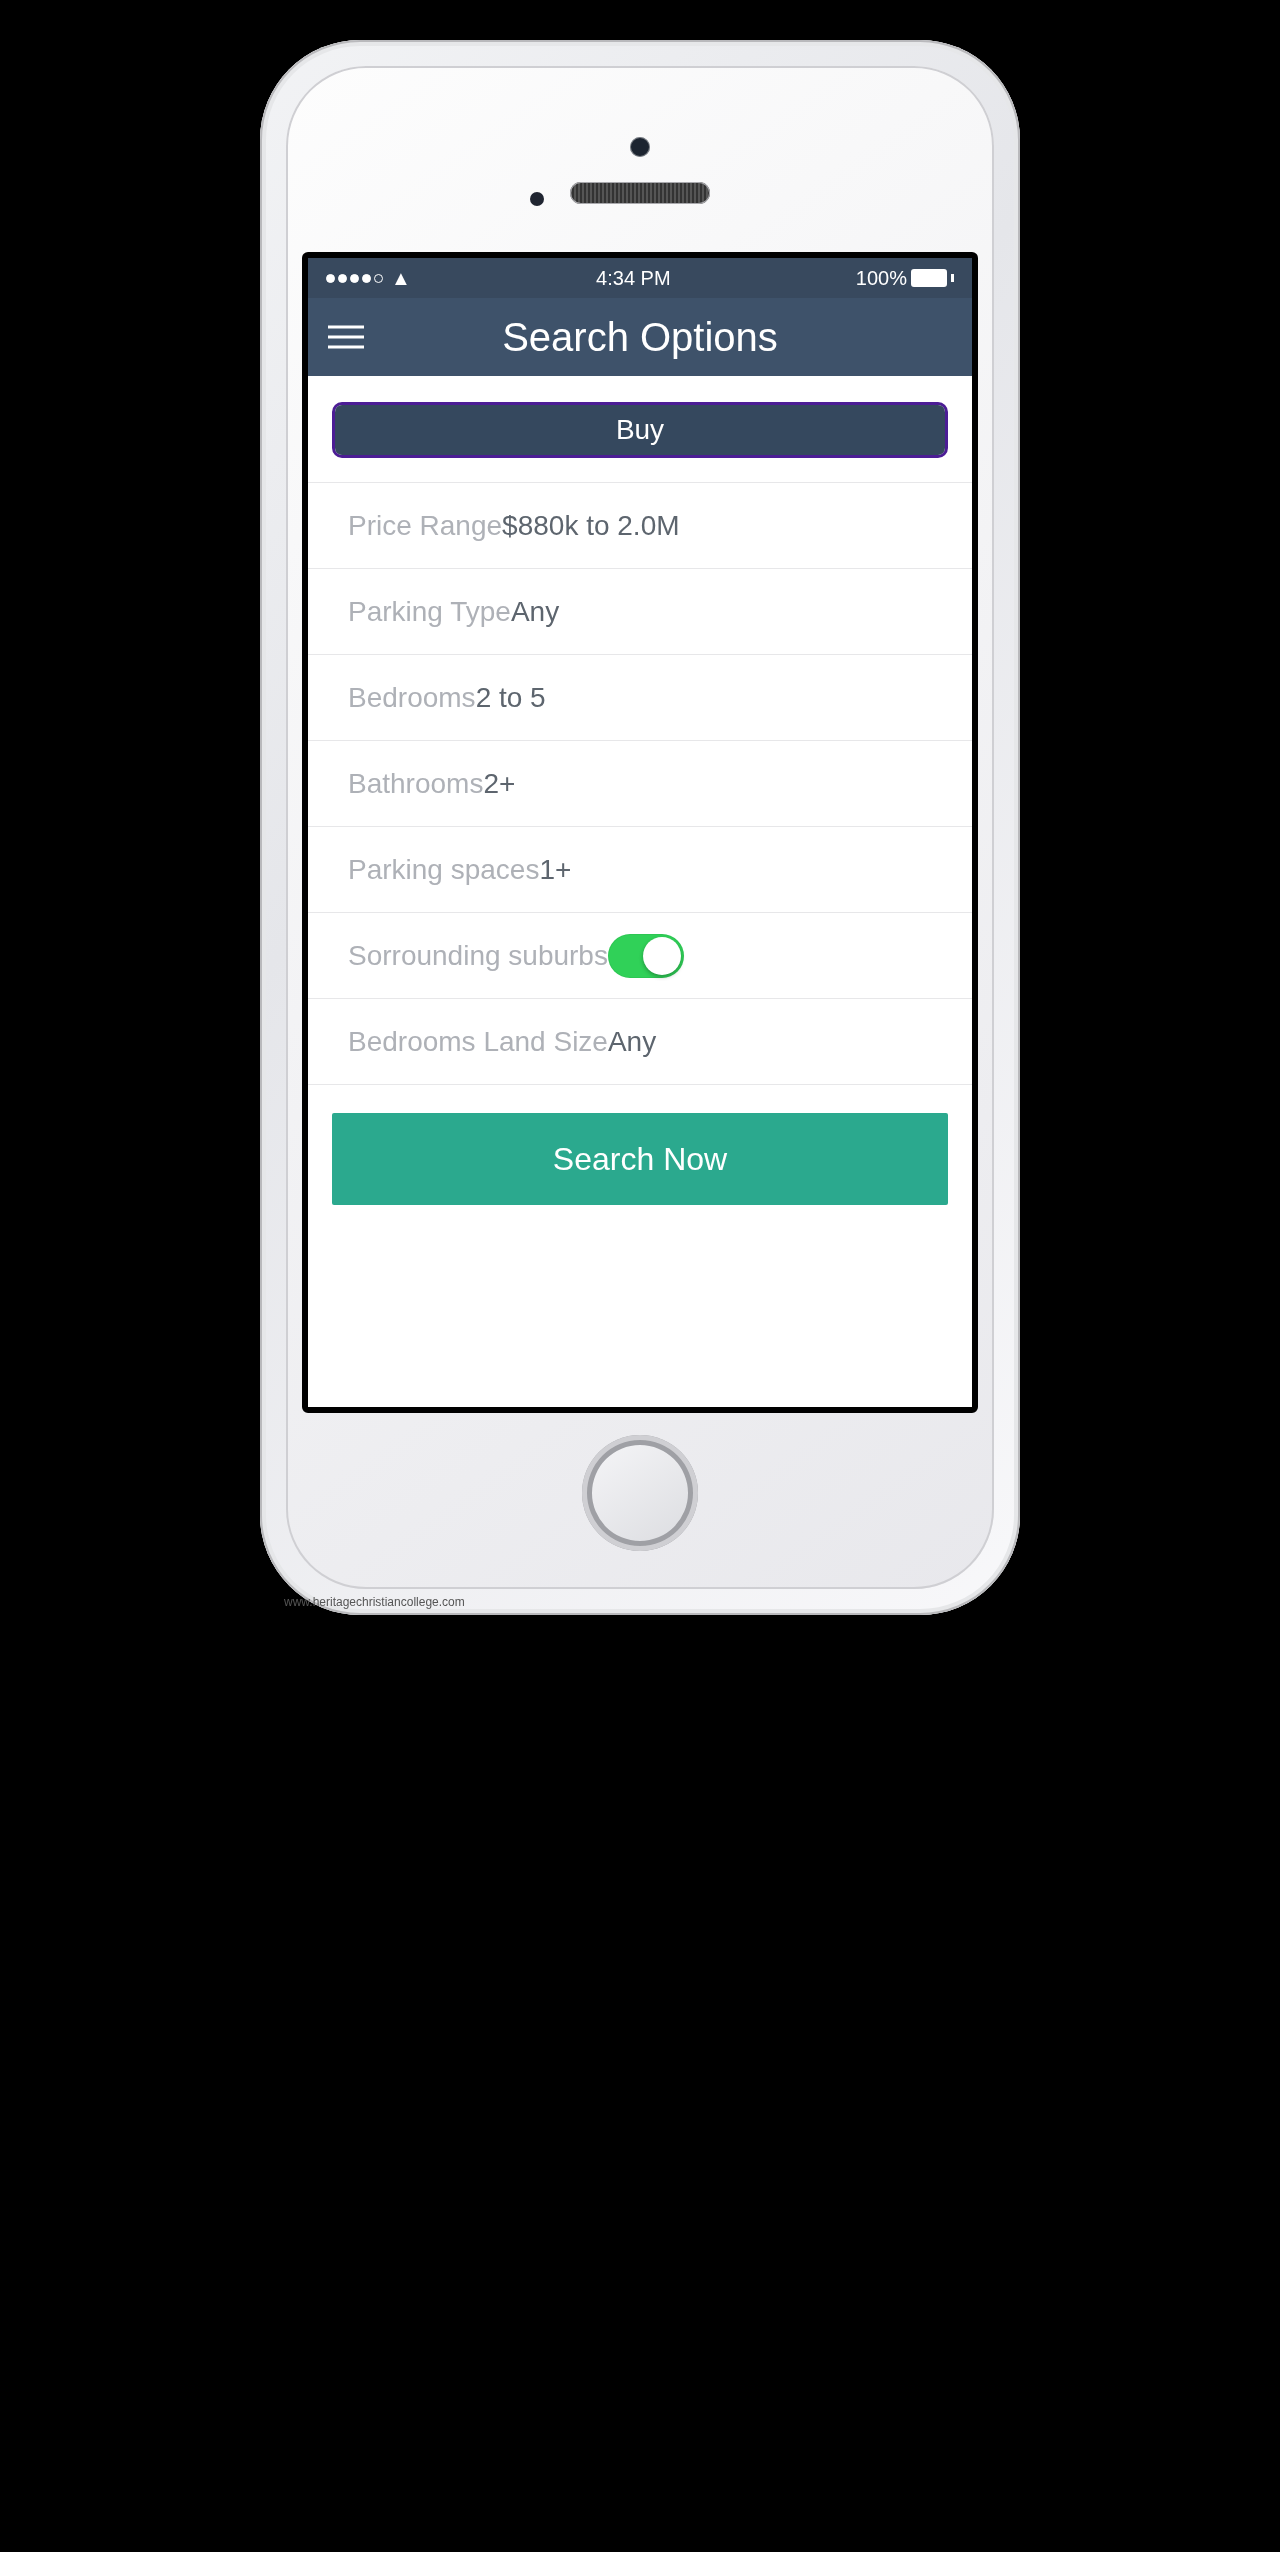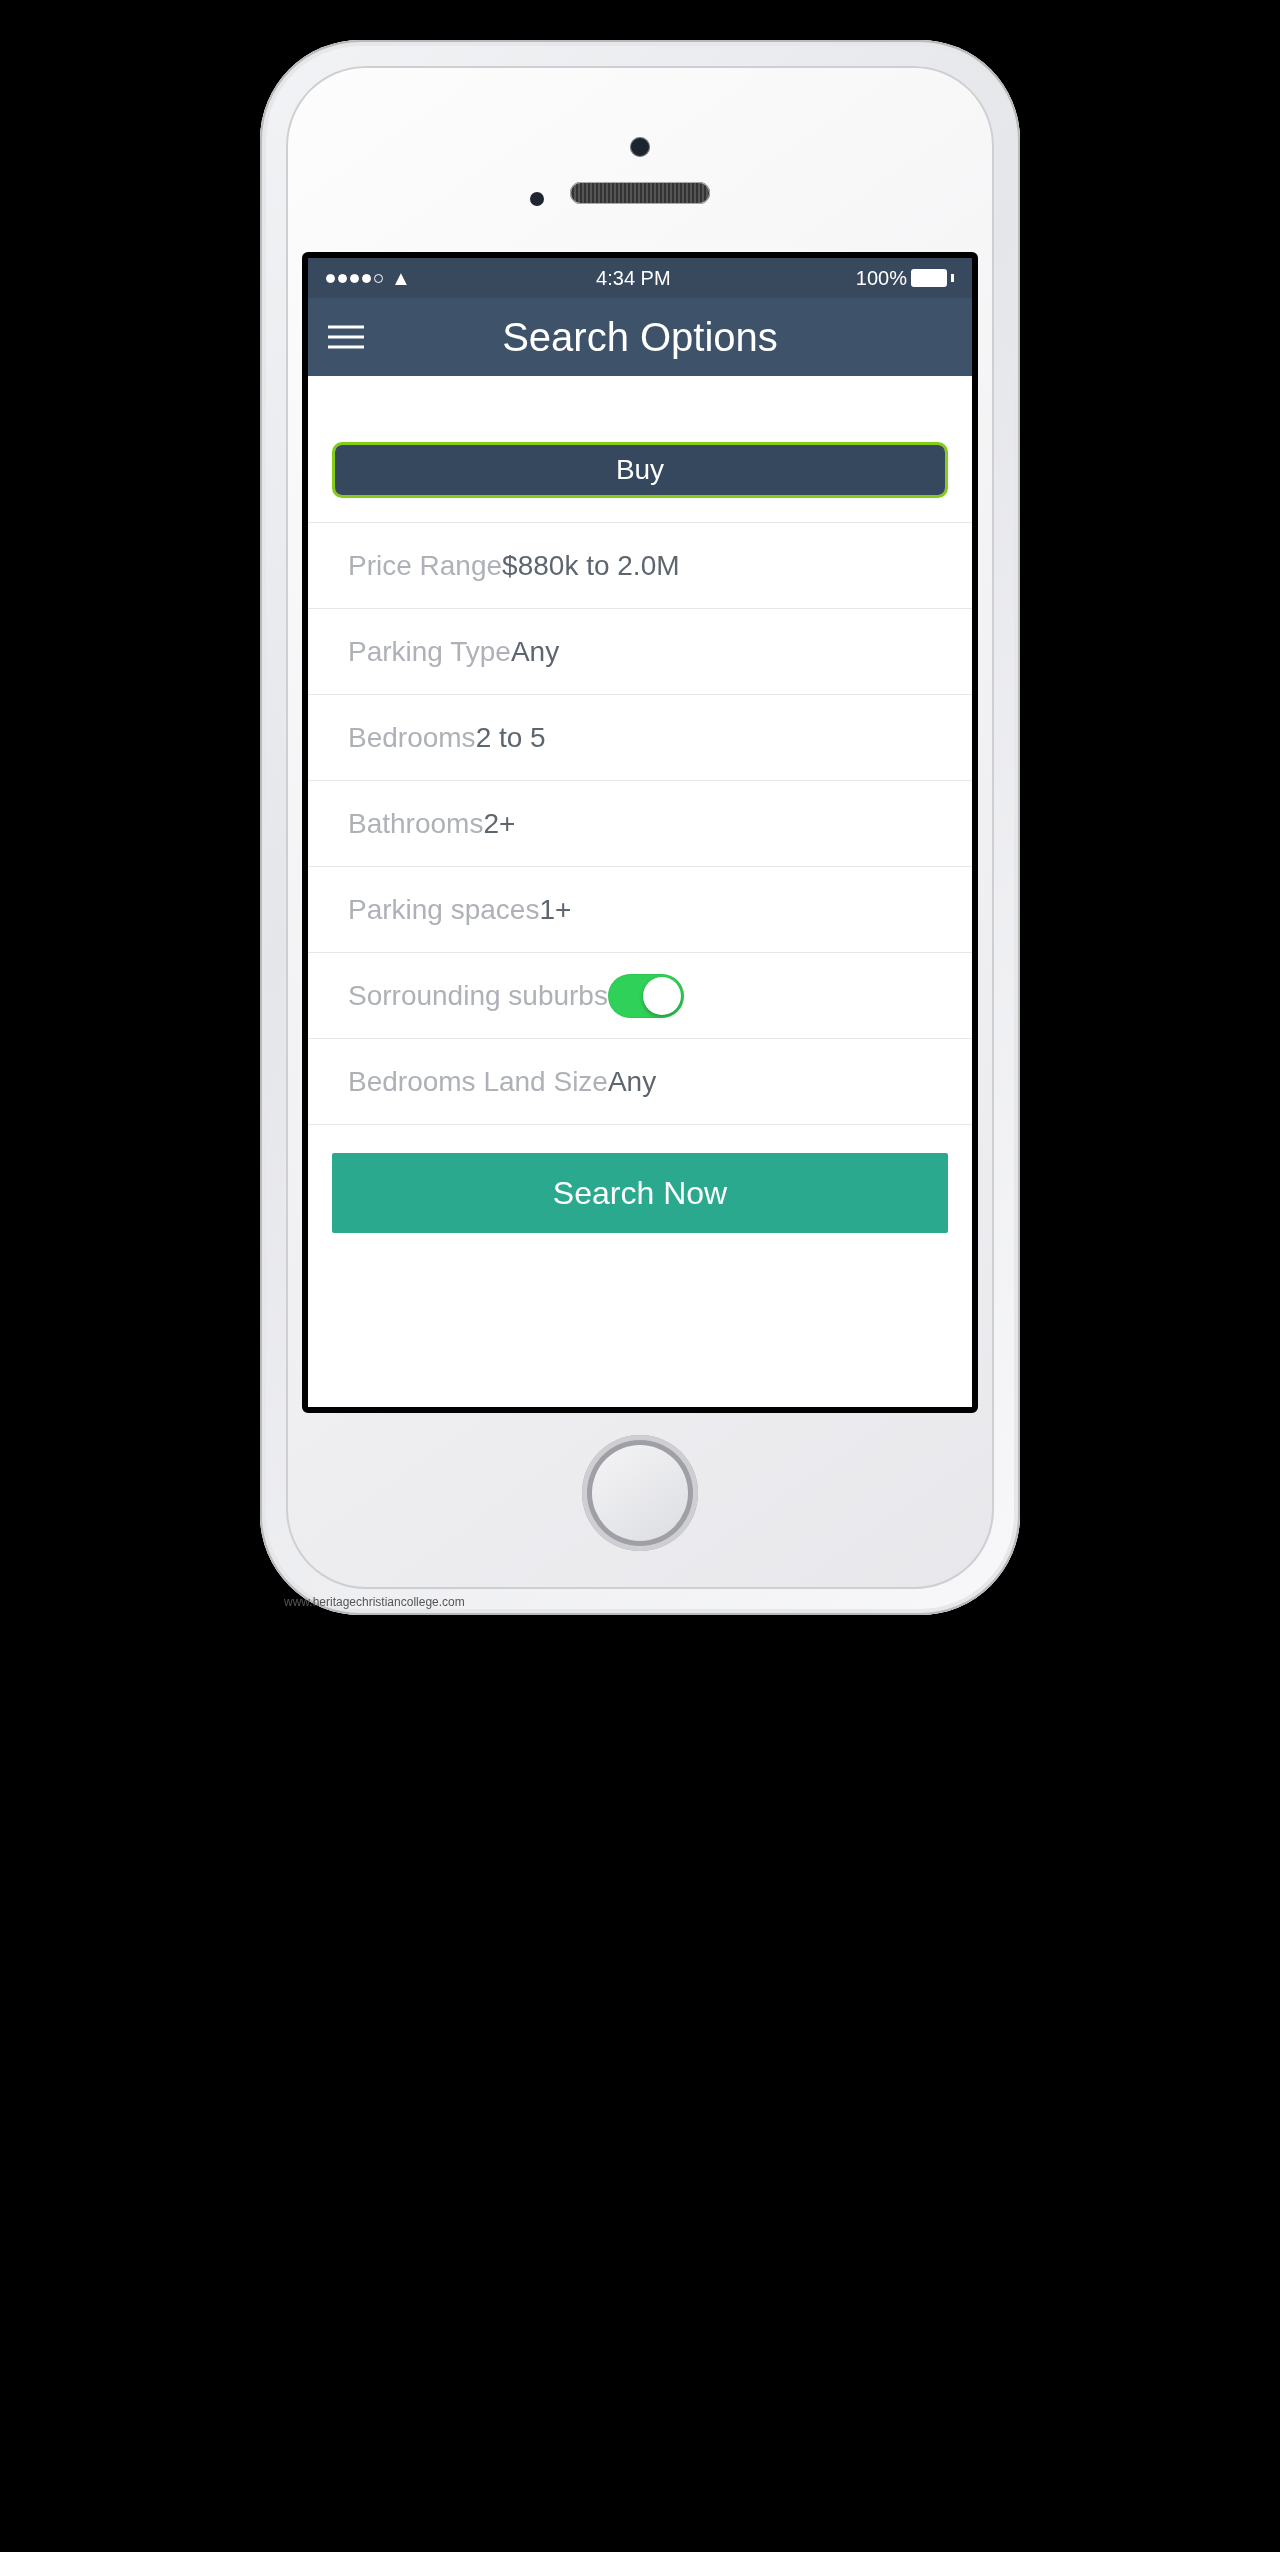--- a/index.html
+++ b/index.html
@@ -75,21 +75,21 @@
       display:flex; align-items:center; justify-content:center;
     }
     .nav-title{font-size:40px; font-weight:500;}
     .burger{position:absolute; left:20px; top:50%; transform:translateY(-50%); width:36px;}
     .burger div{height:3px; background:#fff; margin:7px 0;}
 
     .content{flex:1; background:#fff;}
 
     
     .segment-wrap{padding:26px 24px 24px; border-bottom:1px solid #e7e7e9;}
-    .segment{display:flex; width:100%; height:56px; border:3px solid #84cc16; border-radius:10px; overflow:hidden;margin-top:40px;}
+    .segment{display:flex; width:100%; height:56px; border:3px solid #4c1d95; border-radius:10px; overflow:hidden;}
     .seg{flex:1; display:flex; align-items:center; justify-content:center; font-size:28px; font-weight:500; cursor:pointer;}
     .seg.active{background:#35485e; color:#fff;}
     .seg.inactive{background:#fff; color:#35485e;}
 
     
     .row{
       height:86px;
       padding:0 40px;
       display:flex; align-items:center; justify-content:flex-start;
       border-bottom:1px solid #e7e7e9;
@@ -98,21 +98,21 @@
     }
     .row .label{color:#aeb1b7;}
     .row .value{color:#5d656e;}
 
     
     .toggle{width:76px; height:44px; border-radius:22px; background:#30d158; position:relative; box-shadow:0 0 0 1px rgba(0,0,0,.05) inset;}
     .toggle .knob{position:absolute; right:3px; top:3px; width:38px; height:38px; border-radius:50%; background:#fff; box-shadow:0 2px 4px rgba(0,0,0,.3);}
 
     
     .cta-wrap{padding:28px 24px;}
-    .cta{width:100%; height:80px; border:none; border-radius:2px;
+    .cta{width:100%; height:92px; border:none; border-radius:2px;
       background:#2ba98e; color:#fff; font-size:32px; font-weight:500; cursor:pointer;}
 
     .watermark{position:absolute; bottom:6px; left:24px; font-size:12px; color:#555;}
   </style>
 </head>
 <body>
 
 <div class="phone-shell">
   <div class="phone-border">
 

